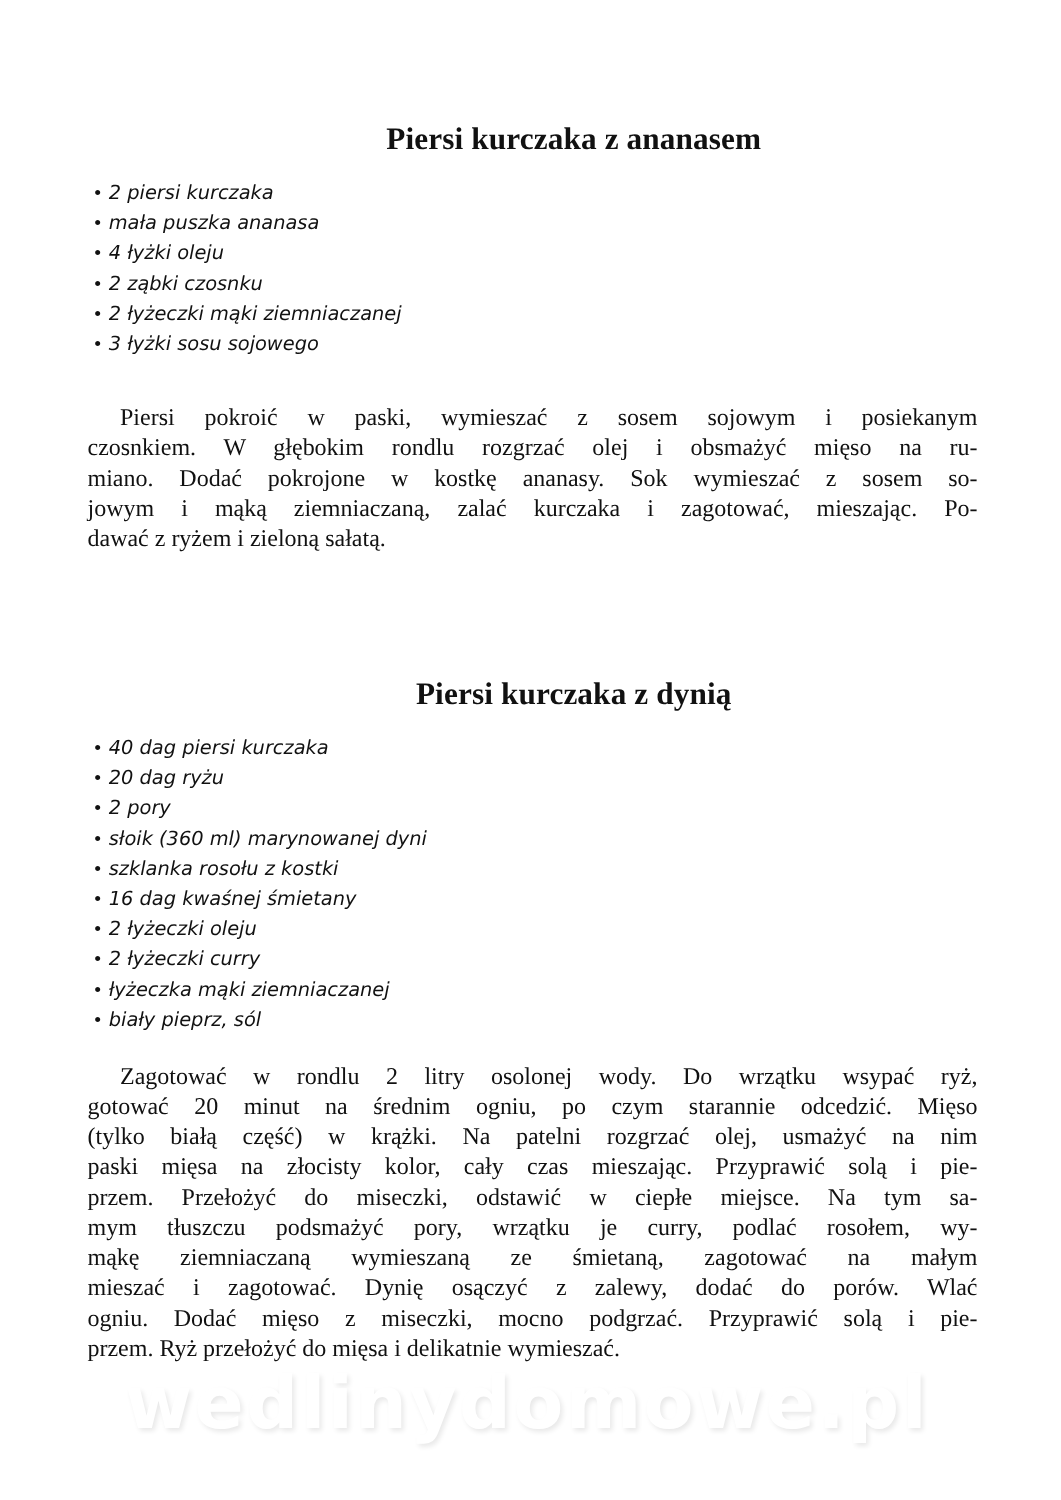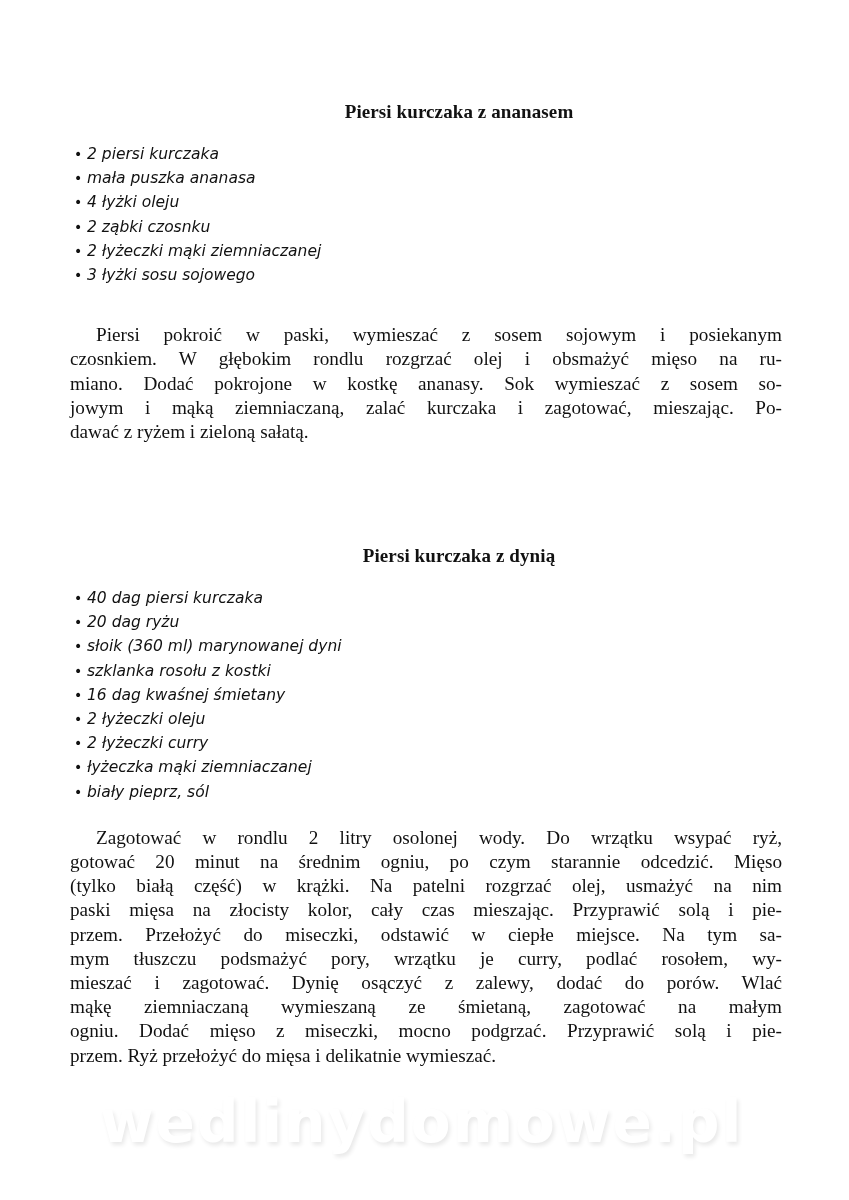--- a/index.html
+++ b/index.html
@@ -23,21 +23,21 @@
     .recipe {
       position: absolute;
       left: 70px;
       width: 712px;
     }
     .recipe-1 { top: 96px; }
     .recipe-2 { top: 540px; }
     .title {
       font-family: "Liberation Serif", "DejaVu Serif", serif;
       font-weight: bold;
-      font-size: 19px;
+      font-size: 25px;
       text-align: center;
       margin: 0 0 14px 0;
       padding-left: 66px;
       letter-spacing: 0.1px;
       line-height: 32px;
     }
     .ingredients {
       list-style: none;
       margin: 0;
       padding: 0 0 0 4px;
@@ -117,36 +117,37 @@
       <span class="line">jowym i mąką ziemniaczaną, zalać kurczaka i zagotować, mieszając. Po-</span>
       <span class="line last">dawać z ryżem i zieloną sałatą.</span>
     </div>
   </section>
 
   <section class="recipe recipe-2">
     <h2 class="title">Piersi kurczaka z dynią</h2>
     <ul class="ingredients">
       <li><span class="bullet">•</span><span>40 dag piersi kurczaka</span></li>
       <li><span class="bullet">•</span><span>20 dag ryżu</span></li>
+      <li><span class="bullet">•</span><span>2 pory</span></li>
       <li><span class="bullet">•</span><span>słoik (360 ml) marynowanej dyni</span></li>
       <li><span class="bullet">•</span><span>szklanka rosołu z kostki</span></li>
       <li><span class="bullet">•</span><span>16 dag kwaśnej śmietany</span></li>
       <li><span class="bullet">•</span><span>2 łyżeczki oleju</span></li>
       <li><span class="bullet">•</span><span>2 łyżeczki curry</span></li>
       <li><span class="bullet">•</span><span>łyżeczka mąki ziemniaczanej</span></li>
       <li><span class="bullet">•</span><span>biały pieprz, sól</span></li>
     </ul>
     <div class="method">
       <span class="line first">Zagotować w rondlu 2 litry osolonej wody. Do wrzątku wsypać ryż,</span>
       <span class="line">gotować 20 minut na średnim ogniu, po czym starannie odcedzić. Mięso</span>
       <span class="line">(tylko białą część) w krążki. Na patelni rozgrzać olej, usmażyć na nim</span>
       <span class="line">paski mięsa na złocisty kolor, cały czas mieszając. Przyprawić solą i pie-</span>
       <span class="line">przem. Przełożyć do miseczki, odstawić w ciepłe miejsce. Na tym sa-</span>
       <span class="line">mym tłuszczu podsmażyć pory, wrzątku je curry, podlać rosołem, wy-</span>
+      <span class="line">mąkę ziemniaczaną wymieszaną ze śmietaną, zagotować na małym</span>
       <span class="line">mieszać i zagotować. Dynię osączyć z zalewy, dodać do porów. Wlać</span>
-      <span class="line">mąkę ziemniaczaną wymieszaną ze śmietaną, zagotować na małym</span>
       <span class="line">ogniu. Dodać mięso z miseczki, mocno podgrzać. Przyprawić solą i pie-</span>
       <span class="line last">przem. Ryż przełożyć do mięsa i delikatnie wymieszać.</span>
     </div>
   </section>
 
   <div class="watermark">wedlinydomowe.pl</div>
 </div>
 
 </body></html>

